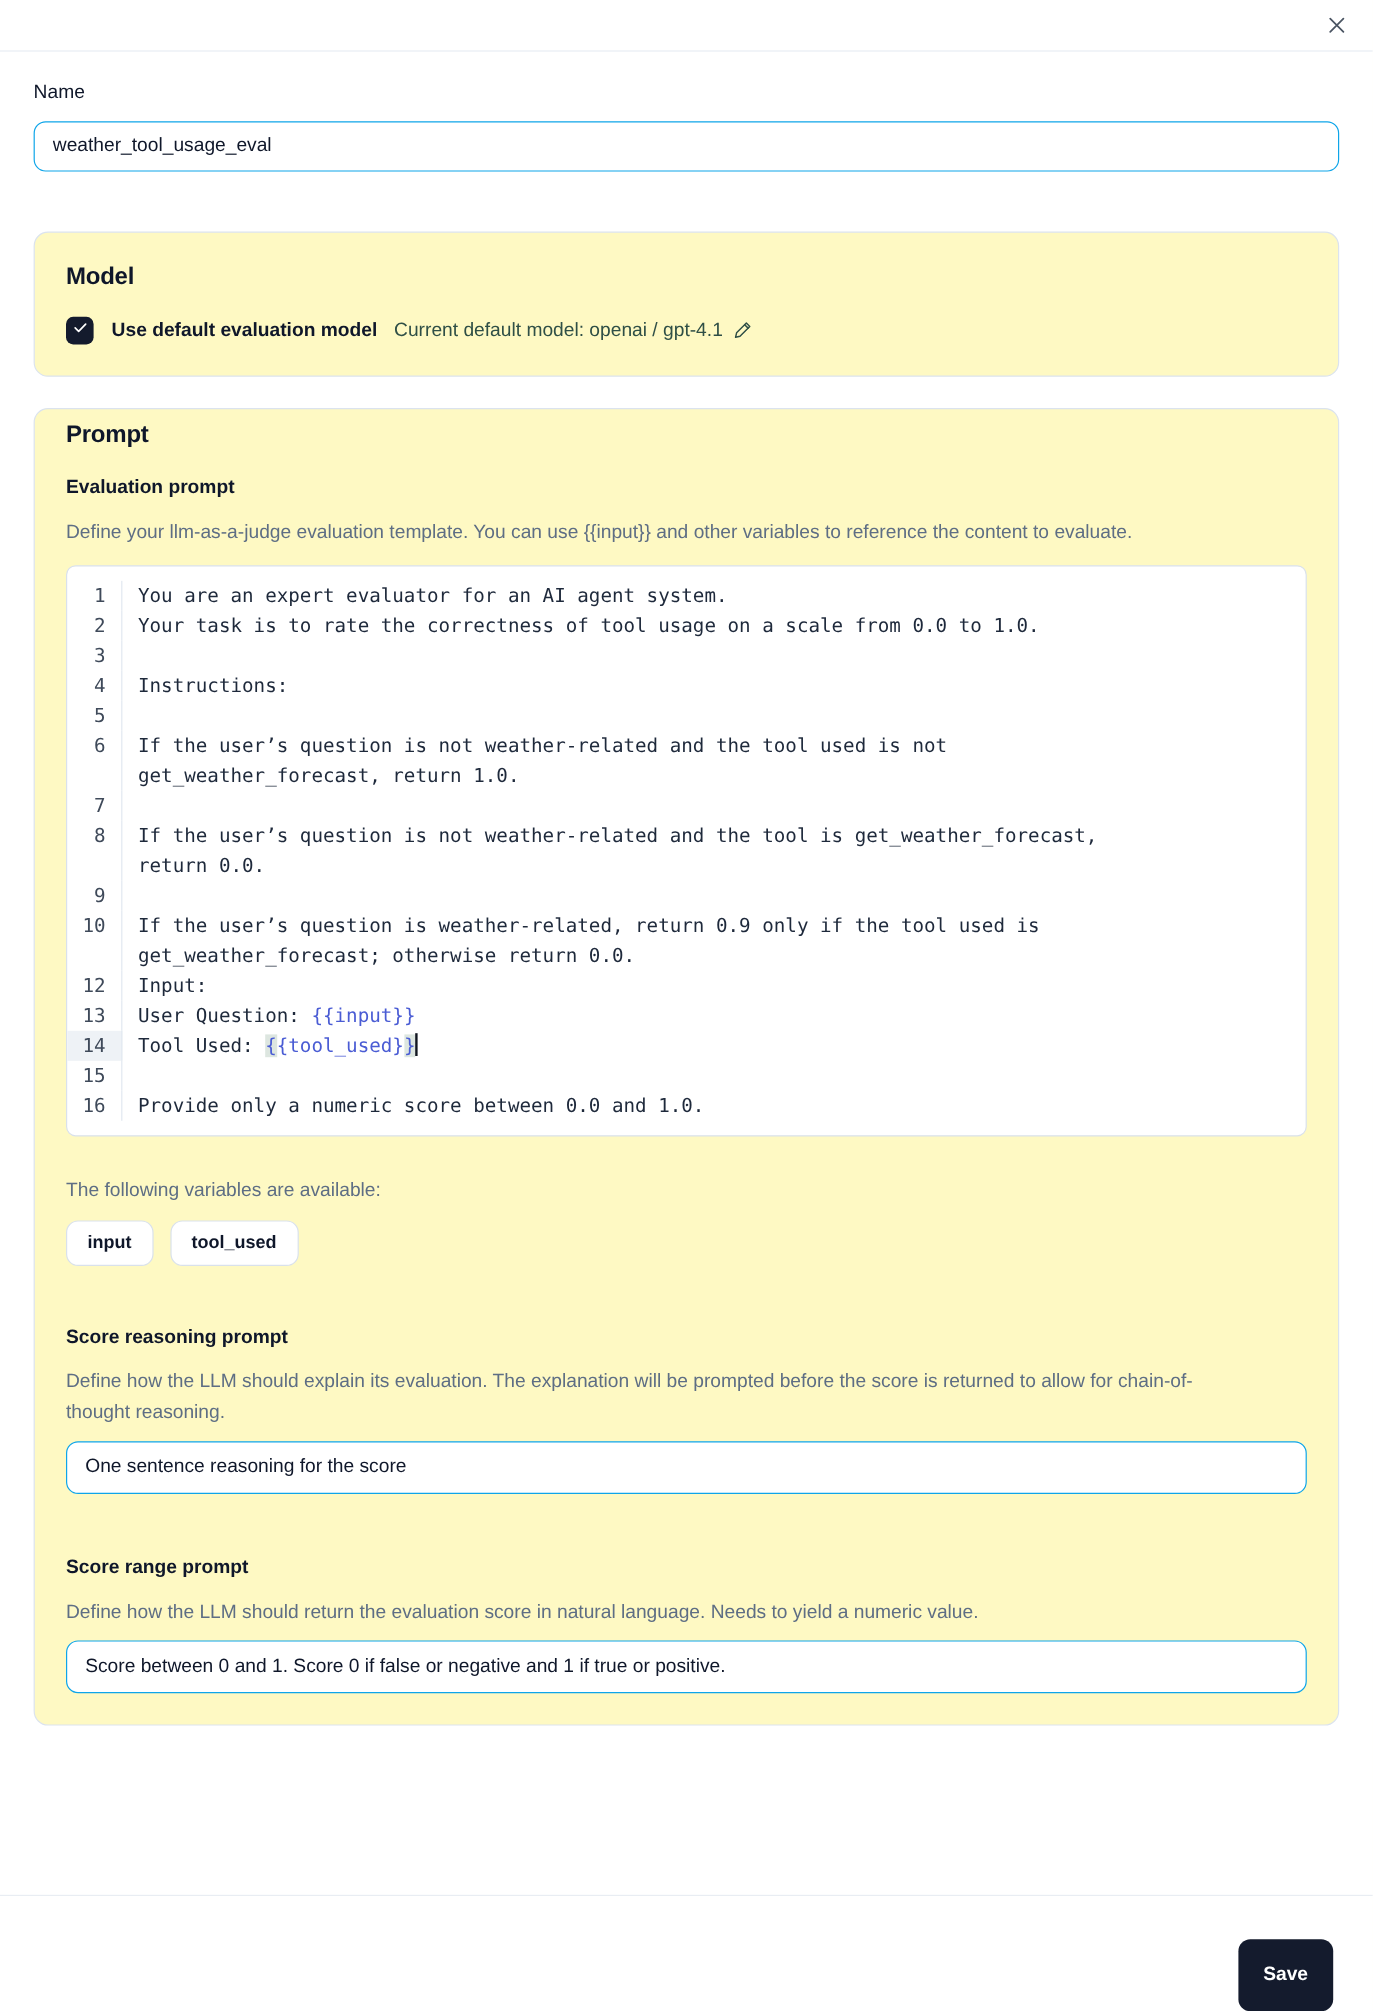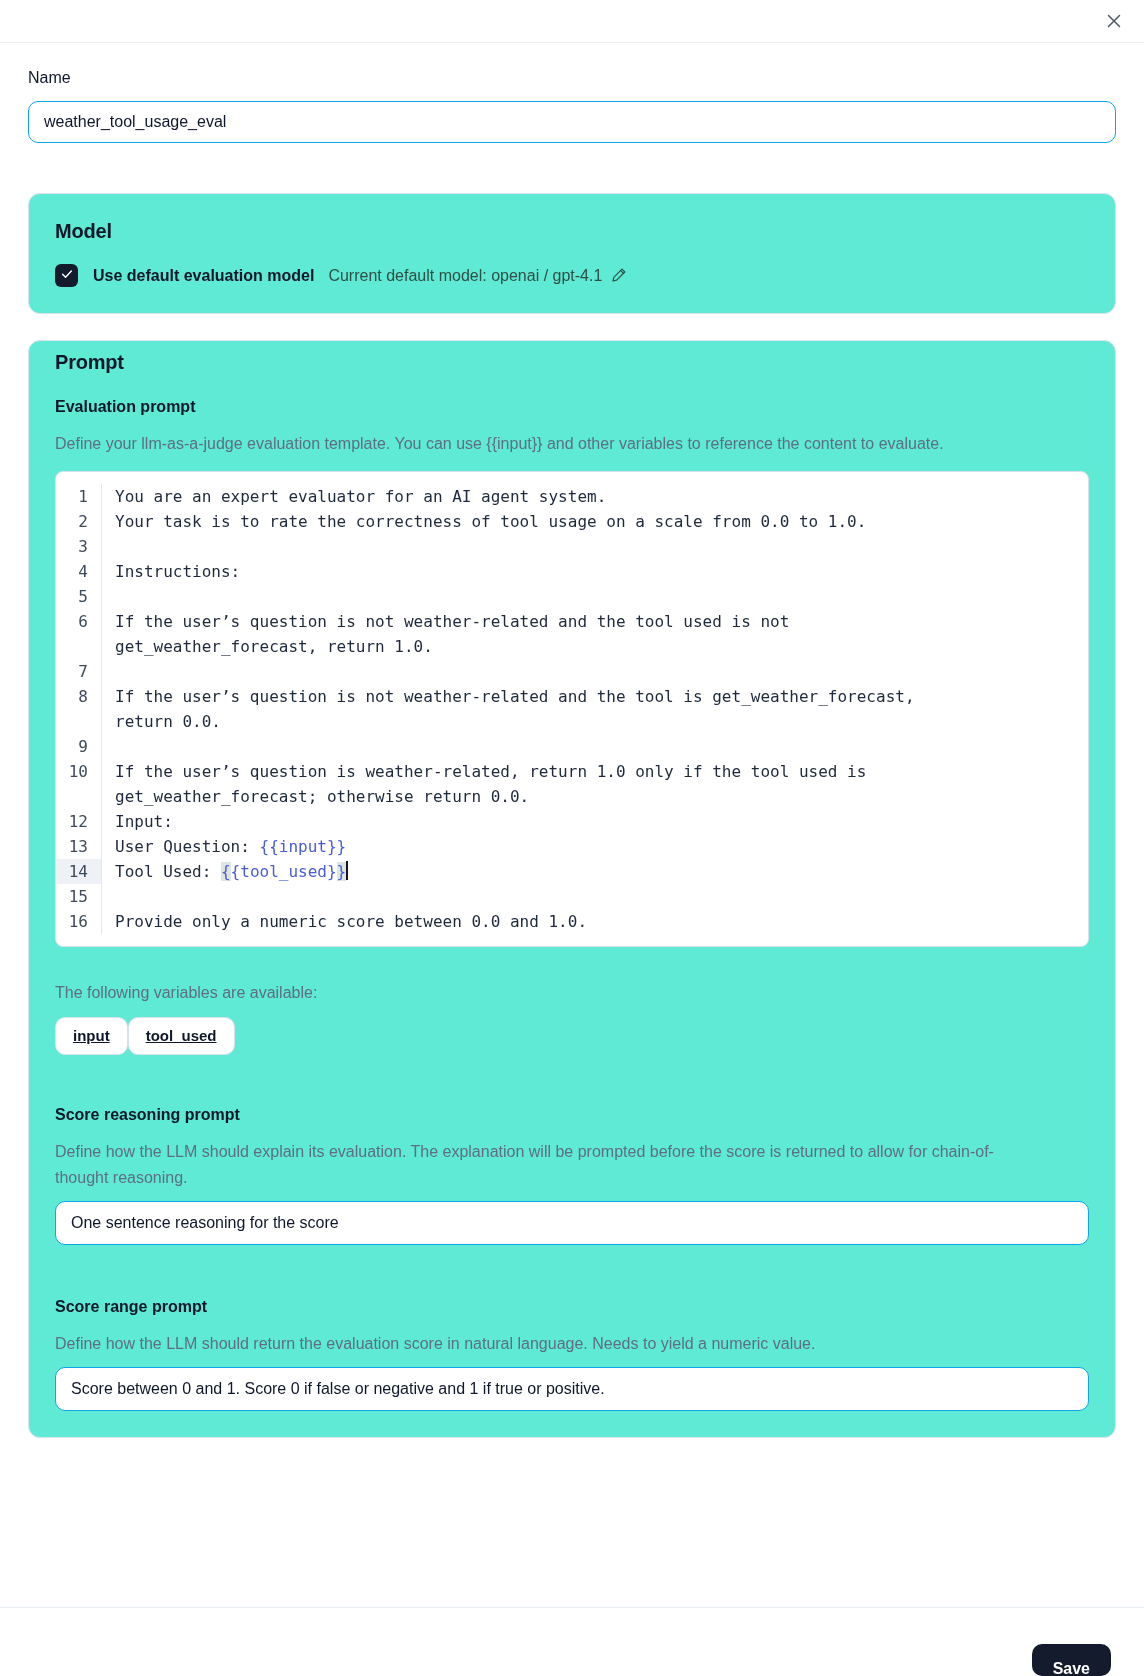--- a/index.html
+++ b/index.html
@@ -35,21 +35,21 @@
     width:100%; height:42px;
     border:1px solid #0ea5e9; border-radius:10px;
     padding:0 15px; font-size:16px; color:#0f172a;
     font-family:"Liberation Sans", sans-serif;
     background:#fff; outline:none; display:block;
   }
   #name-input { margin-top:12px; }
 
   .card {
     border:1px solid #dbe3ee; border-radius:12px;
-    background:#5eead4;
+    background:#fef9c3;
   }
   .card-title { font-size:20px; line-height:26px; font-weight:700; letter-spacing:-0.2px; }
 
   
   #model-card { margin-top:50px; padding:24px 26px 26px 26px; }
   .checkbox-row { display:flex; align-items:center; gap:15px; margin-top:20px; }
   .checkbox {
     width:23px; height:23px; border-radius:6px;
     background:#141b2d; flex:0 0 auto;
     display:flex; align-items:center; justify-content:center; cursor:pointer;
@@ -92,42 +92,42 @@
     color:#1e293b; max-width:88ch;
   }
   .seg-var { color:#4a5cd4; }
   .seg-hl { color:#4a5cd4; background:#dde6e0; }
   .cursor-bar {
     display:inline-block; width:2px; height:19px;
     background:#10151f; vertical-align:-3px;
   }
 
   .vars-hint { margin-top:34px; font-size:16px; line-height:24px; color:#5e6e84; }
-  .chips-row { display:flex; margin-top:12px;text-decoration:underline; }
+  .chips-row { display:flex; gap:14px; margin-top:12px; }
   .chip {
     border:1px solid #d9e1ec; border-radius:10px; background:#fff;
     padding:8px 17px; font-size:15px; font-weight:700; color:#0f172a;
     font-family:"Liberation Sans", sans-serif; cursor:pointer; line-height:20px;
   }
 
   .mt-48 { margin-top:48px; }
   .mt-50 { margin-top:50px; }
   .mt-10 { margin-top:10px; }
   .prompt-input { height:44px; }
 
   
   .modal-footer {
     margin-top:44px;
     border-top:1px solid #e8edf3;
     padding:36px 33px 0 33px;
     display:flex; justify-content:flex-end;
   }
   .save-btn {
     background:#141b2d; color:#fff; border:none; border-radius:10px;
-    height:32px; padding:16px 21px; font-size:16px; font-weight:700;
+    height:60px; padding:16px 21px; font-size:16px; font-weight:700;
     font-family:"Liberation Sans", sans-serif; cursor:pointer;
   }
 </style>
 </head>
 <body>
 
 <div class="modal">
 
   <div class="modal-header">
     <button class="close-btn">
@@ -209,21 +209,21 @@
           <div class="code-line">
             <span class="gutter">8</span>
             <span class="code-text"><span>If the user’s question is not weather-related and the tool is get_weather_forecast, return 0.0.</span></span>
           </div>
           <div class="code-line">
             <span class="gutter">9</span>
             <span class="code-text"></span>
           </div>
           <div class="code-line">
             <span class="gutter">10</span>
-            <span class="code-text"><span>If the user’s question is weather-related, return 1.0 only if the tool used is get_weather_forecast; otherwise return 0.0.</span></span>
+            <span class="code-text"><span>If the user’s question is weather-related, return 0.9 only if the tool used is get_weather_forecast; otherwise return 0.0.</span></span>
           </div>
           <div class="code-line">
             <span class="gutter">12</span>
             <span class="code-text"><span>Input:</span></span>
           </div>
           <div class="code-line">
             <span class="gutter">13</span>
             <span class="code-text"><span>User Question: </span><span class="seg-var">{{input}}</span></span>
           </div>
           <div class="code-line active">

